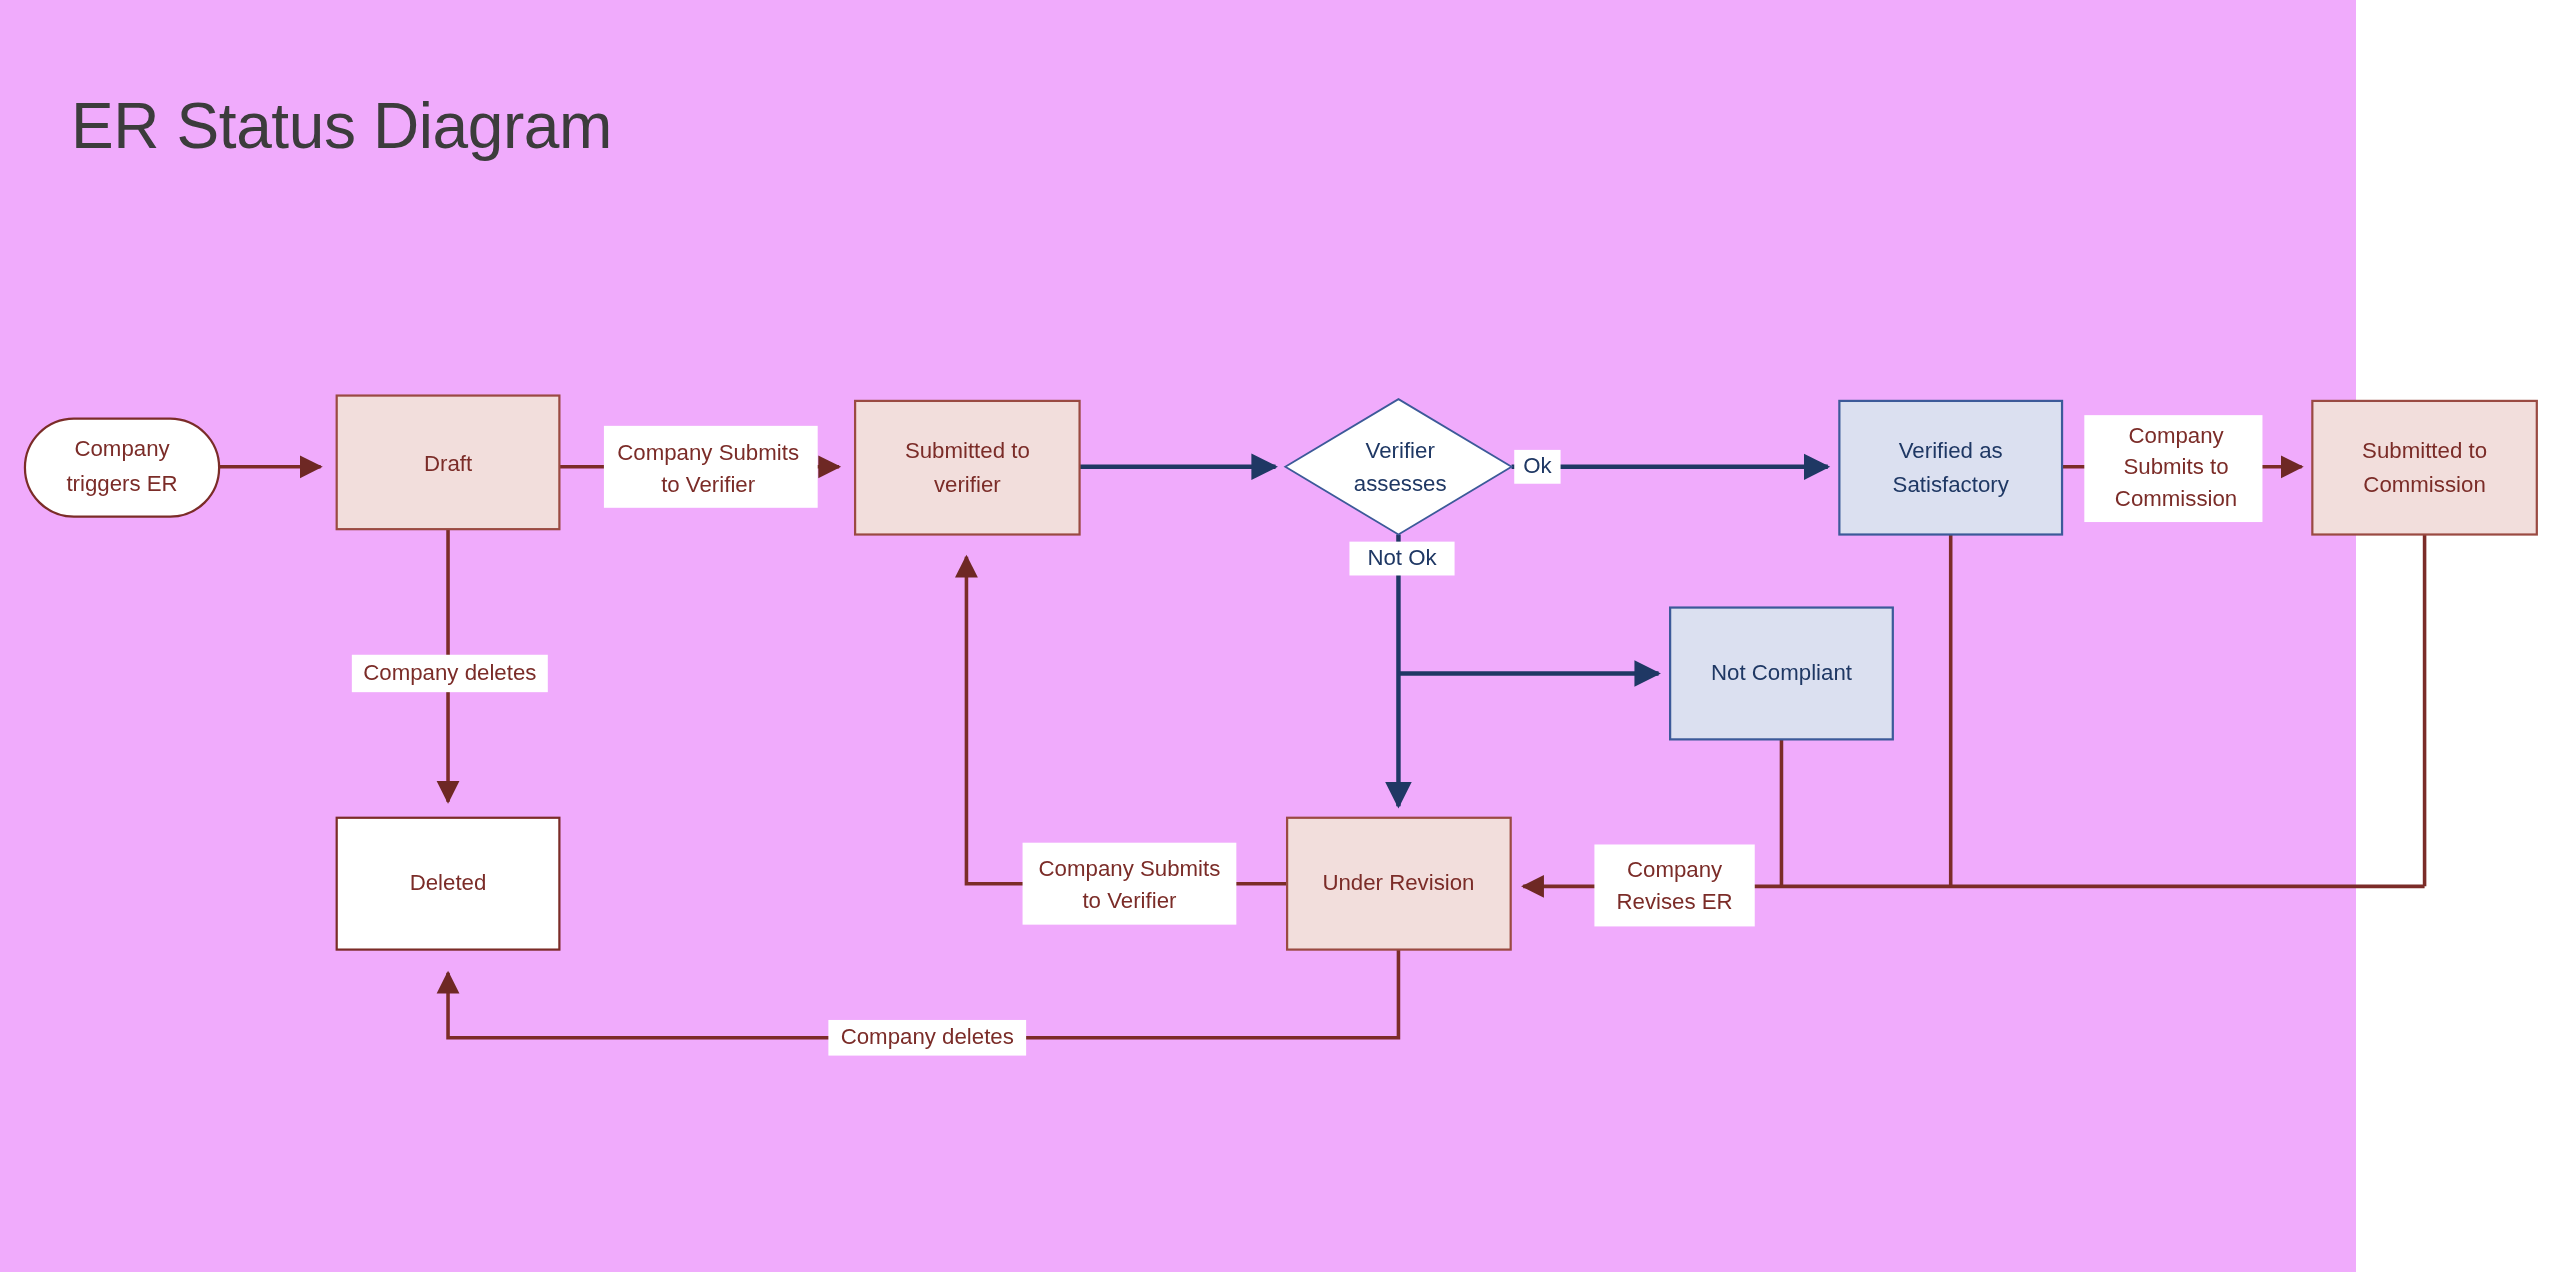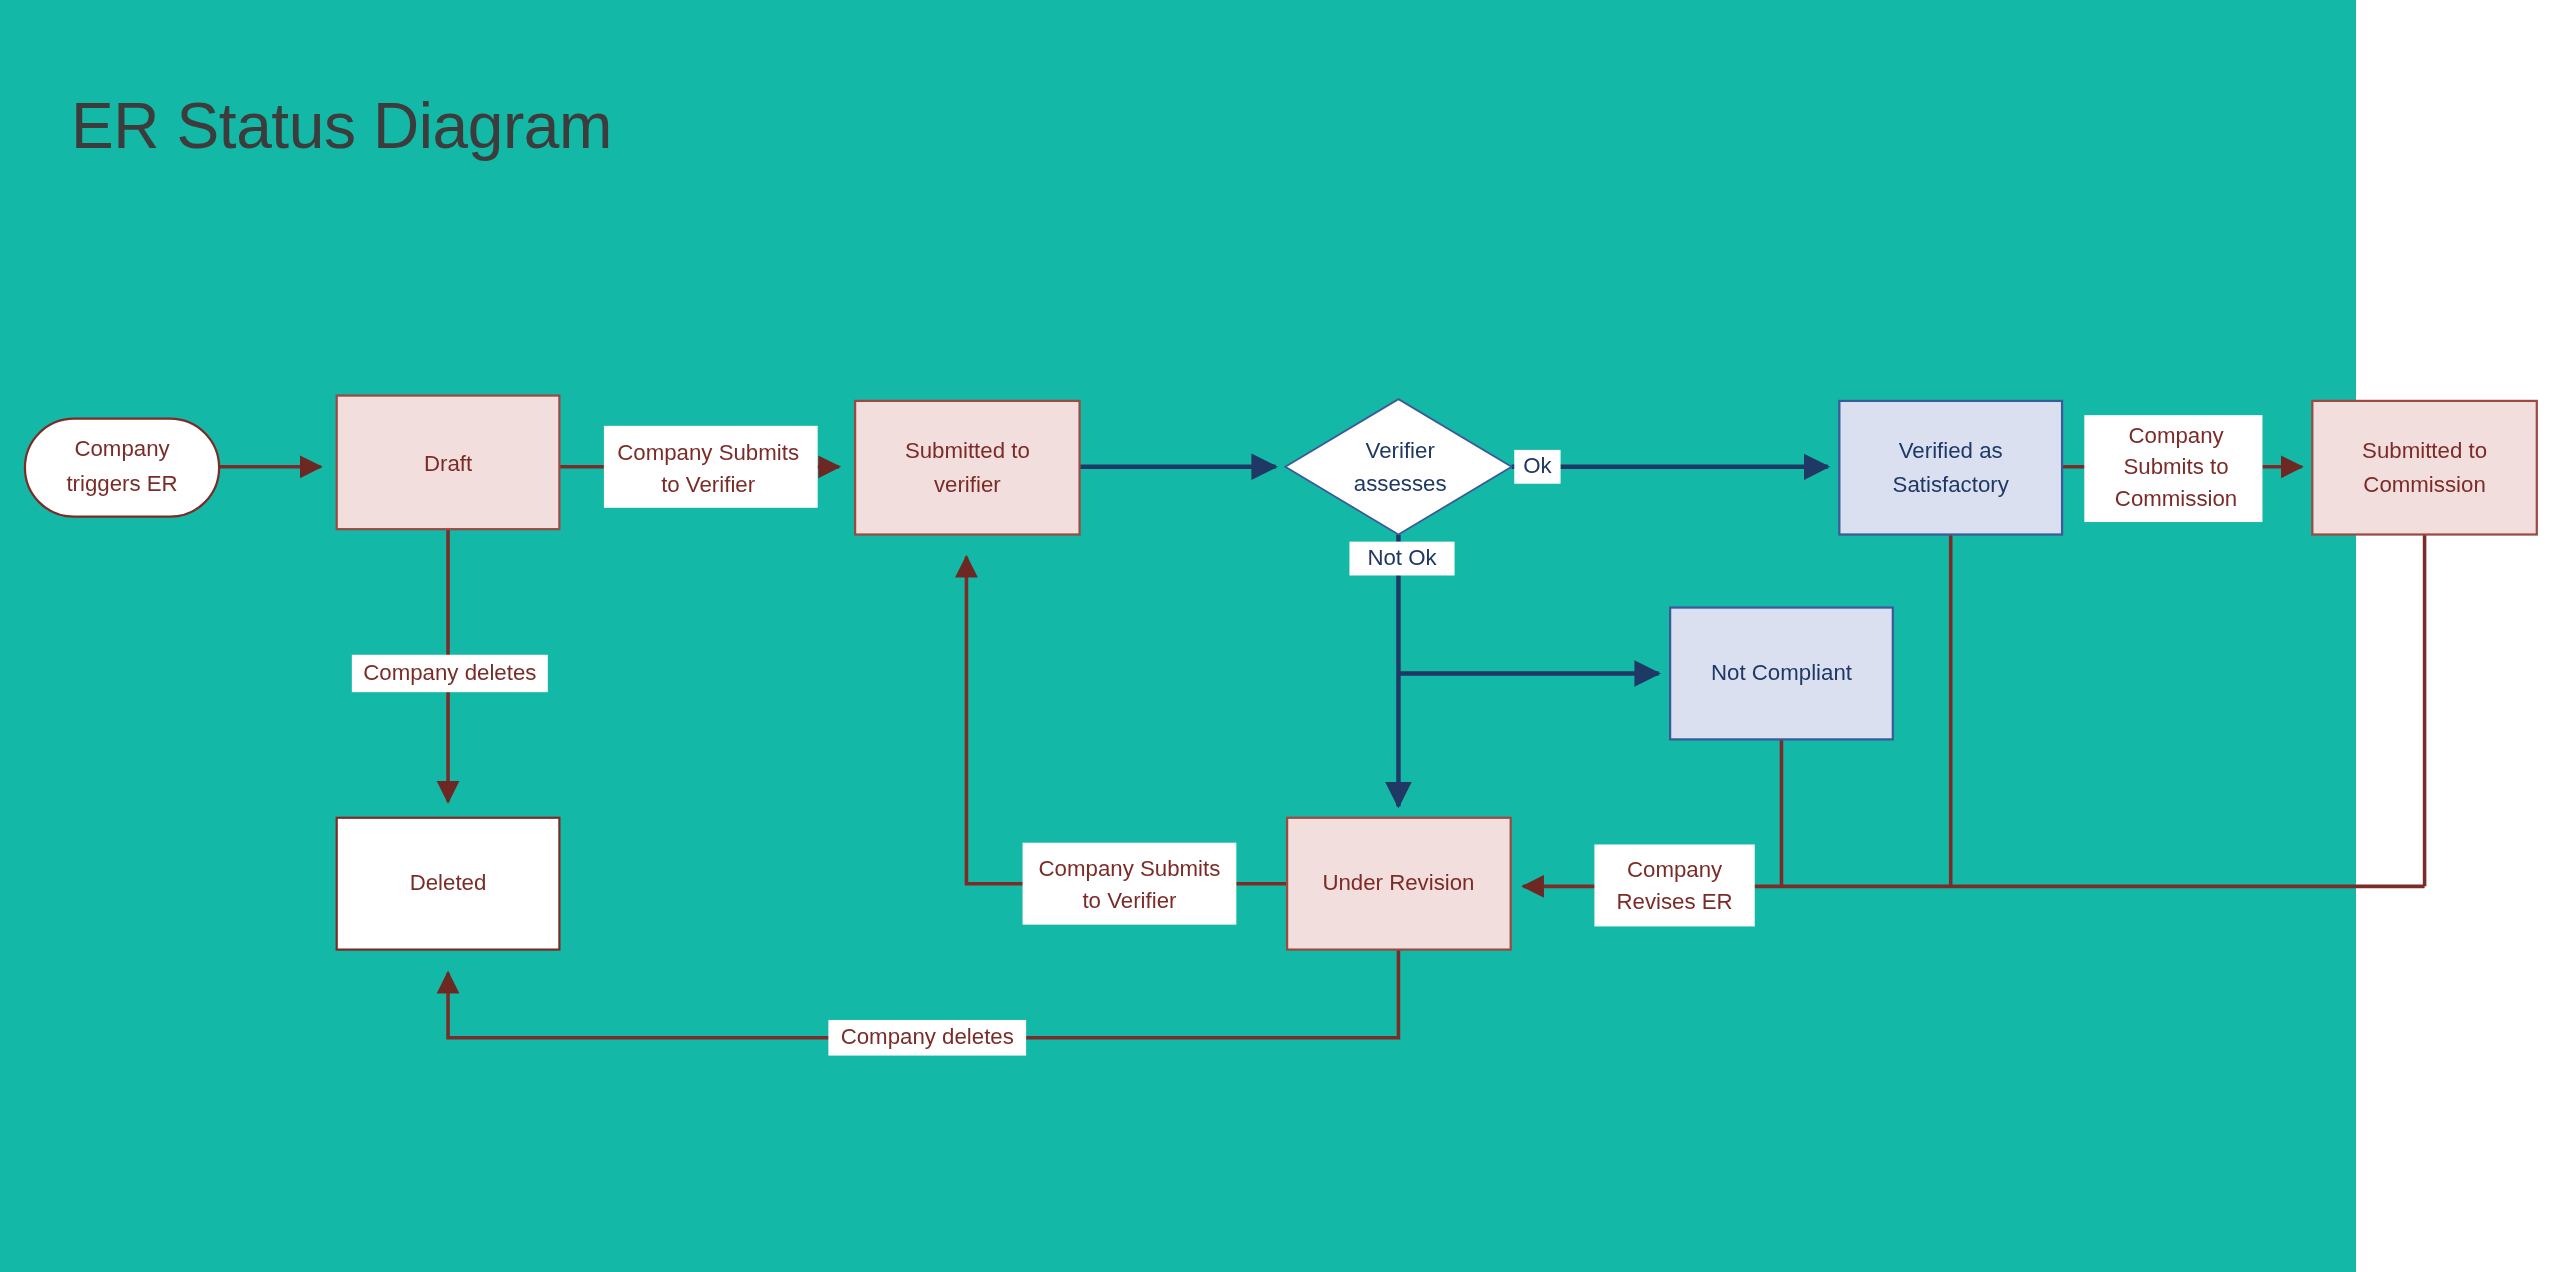--- a/index.html
+++ b/index.html
@@ -1,17 +1,17 @@
 <!DOCTYPE html>
 <html style="font-size:14.3px"><head>
 <meta charset="utf-8">
 <style>
   html,body{margin:0;padding:0;background:#ffffff;}
   body{width:2576px;height:1273px;font-family:"Liberation Sans",sans-serif;overflow:hidden;}
-  #stage{position:relative;width:2356px;height:1273px;background:#14b8a6;}
+  #stage{position:relative;width:2356px;height:1273px;background:#f0abfc;}
   #title{
     position:absolute;left:71px;top:89px;
     font-size:64px;font-weight:400;color:#3c3c3c;
     letter-spacing:-0.4px;white-space:nowrap;
     font-family:"Liberation Sans",sans-serif;
   }
   svg#flow{position:absolute;left:0;top:0;width:2576px;height:1273px;}
   .node-label{
     font-family:"Liberation Sans",sans-serif;
     font-size:25px;text-anchor:middle;dominant-baseline:middle;

